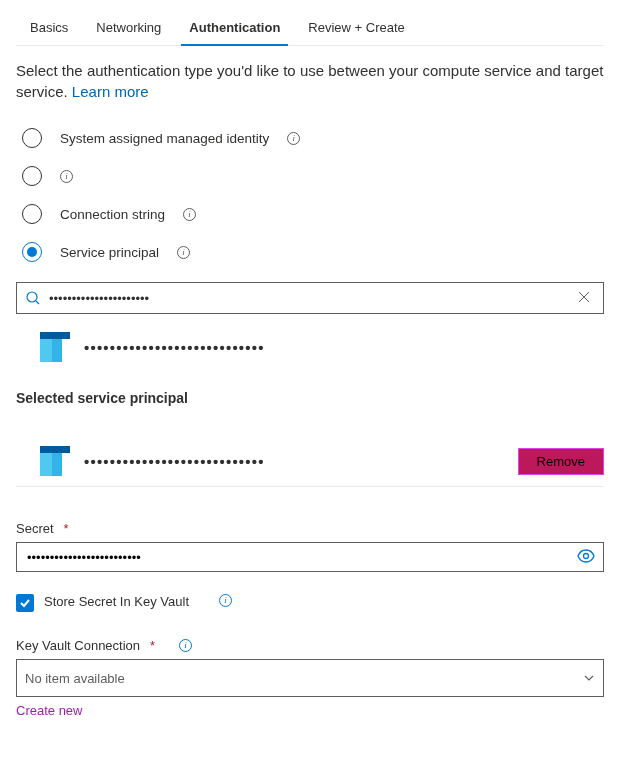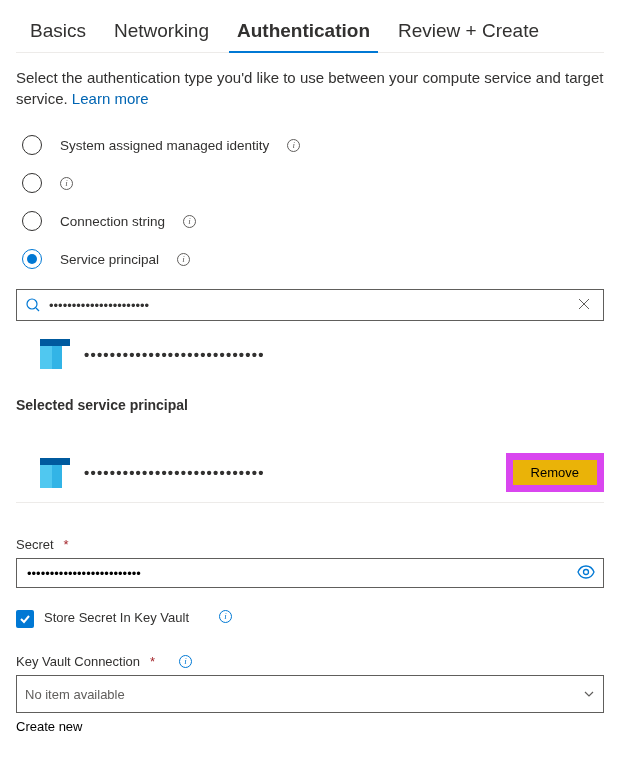--- a/index.html
+++ b/index.html
@@ -14,21 +14,21 @@
   }
   .tabs {
     display: flex;
     border-bottom: 1px solid #edebe9;
     margin-bottom: 14px;
   }
   .tab {
     padding: 8px 14px 10px;
     cursor: pointer;
     position: relative;
-    font-size: 19px;
+    font-size: 13px;
     color: #323130;
   }
   .tab.active {
     font-weight: 600;
     color: #323130;
   }
   .tab.active::after {
     content: "";
     position: absolute;
     left: 6px; right: 6px; bottom: -1px;
@@ -114,22 +114,22 @@
   .selected-row {
     display: flex;
     align-items: center;
     gap: 14px;
     border-bottom: 1px solid #edebe9;
     padding: 4px 0 10px 24px;
     margin-bottom: 34px;
   }
   .selected-row .dots { flex: 1; }
   .btn {
-    border: 7px solid #d946ef;
-    background: #eab308;
+    border: 1px solid #d946ef;
+    background: #be185d;
     padding: 5px 18px;
     font-size: 13px;
     cursor: pointer;
     font-family: inherit;
   }
   .field-label { font-size: 13px; margin-bottom: 6px; display:flex; align-items:center; gap:10px;}
   .req { color: #a4262c; }
   .text-input-wrap {
     border: 1px solid #605e5c;
     display: flex;
@@ -152,21 +152,21 @@
     border: 1px solid #605e5c;
     background:#fff;
     height: 38px;
     width: 100%;
     padding: 0 8px;
     display:flex; align-items:center; justify-content:space-between;
     font-size:13px; color:#605e5c;
     cursor:pointer;
     margin-bottom:6px;
   }
-  .link { color:#000000; font-size:13px; cursor:pointer;margin-top:10px; }
+  .link { color:#a21caf; font-size:13px; cursor:pointer;margin-top:10px; }
 </style>
 </head>
 <body>
 
 
 
 
 <div class="tabs">
   <div class="tab">Basics</div>
   <div class="tab">Networking</div>

